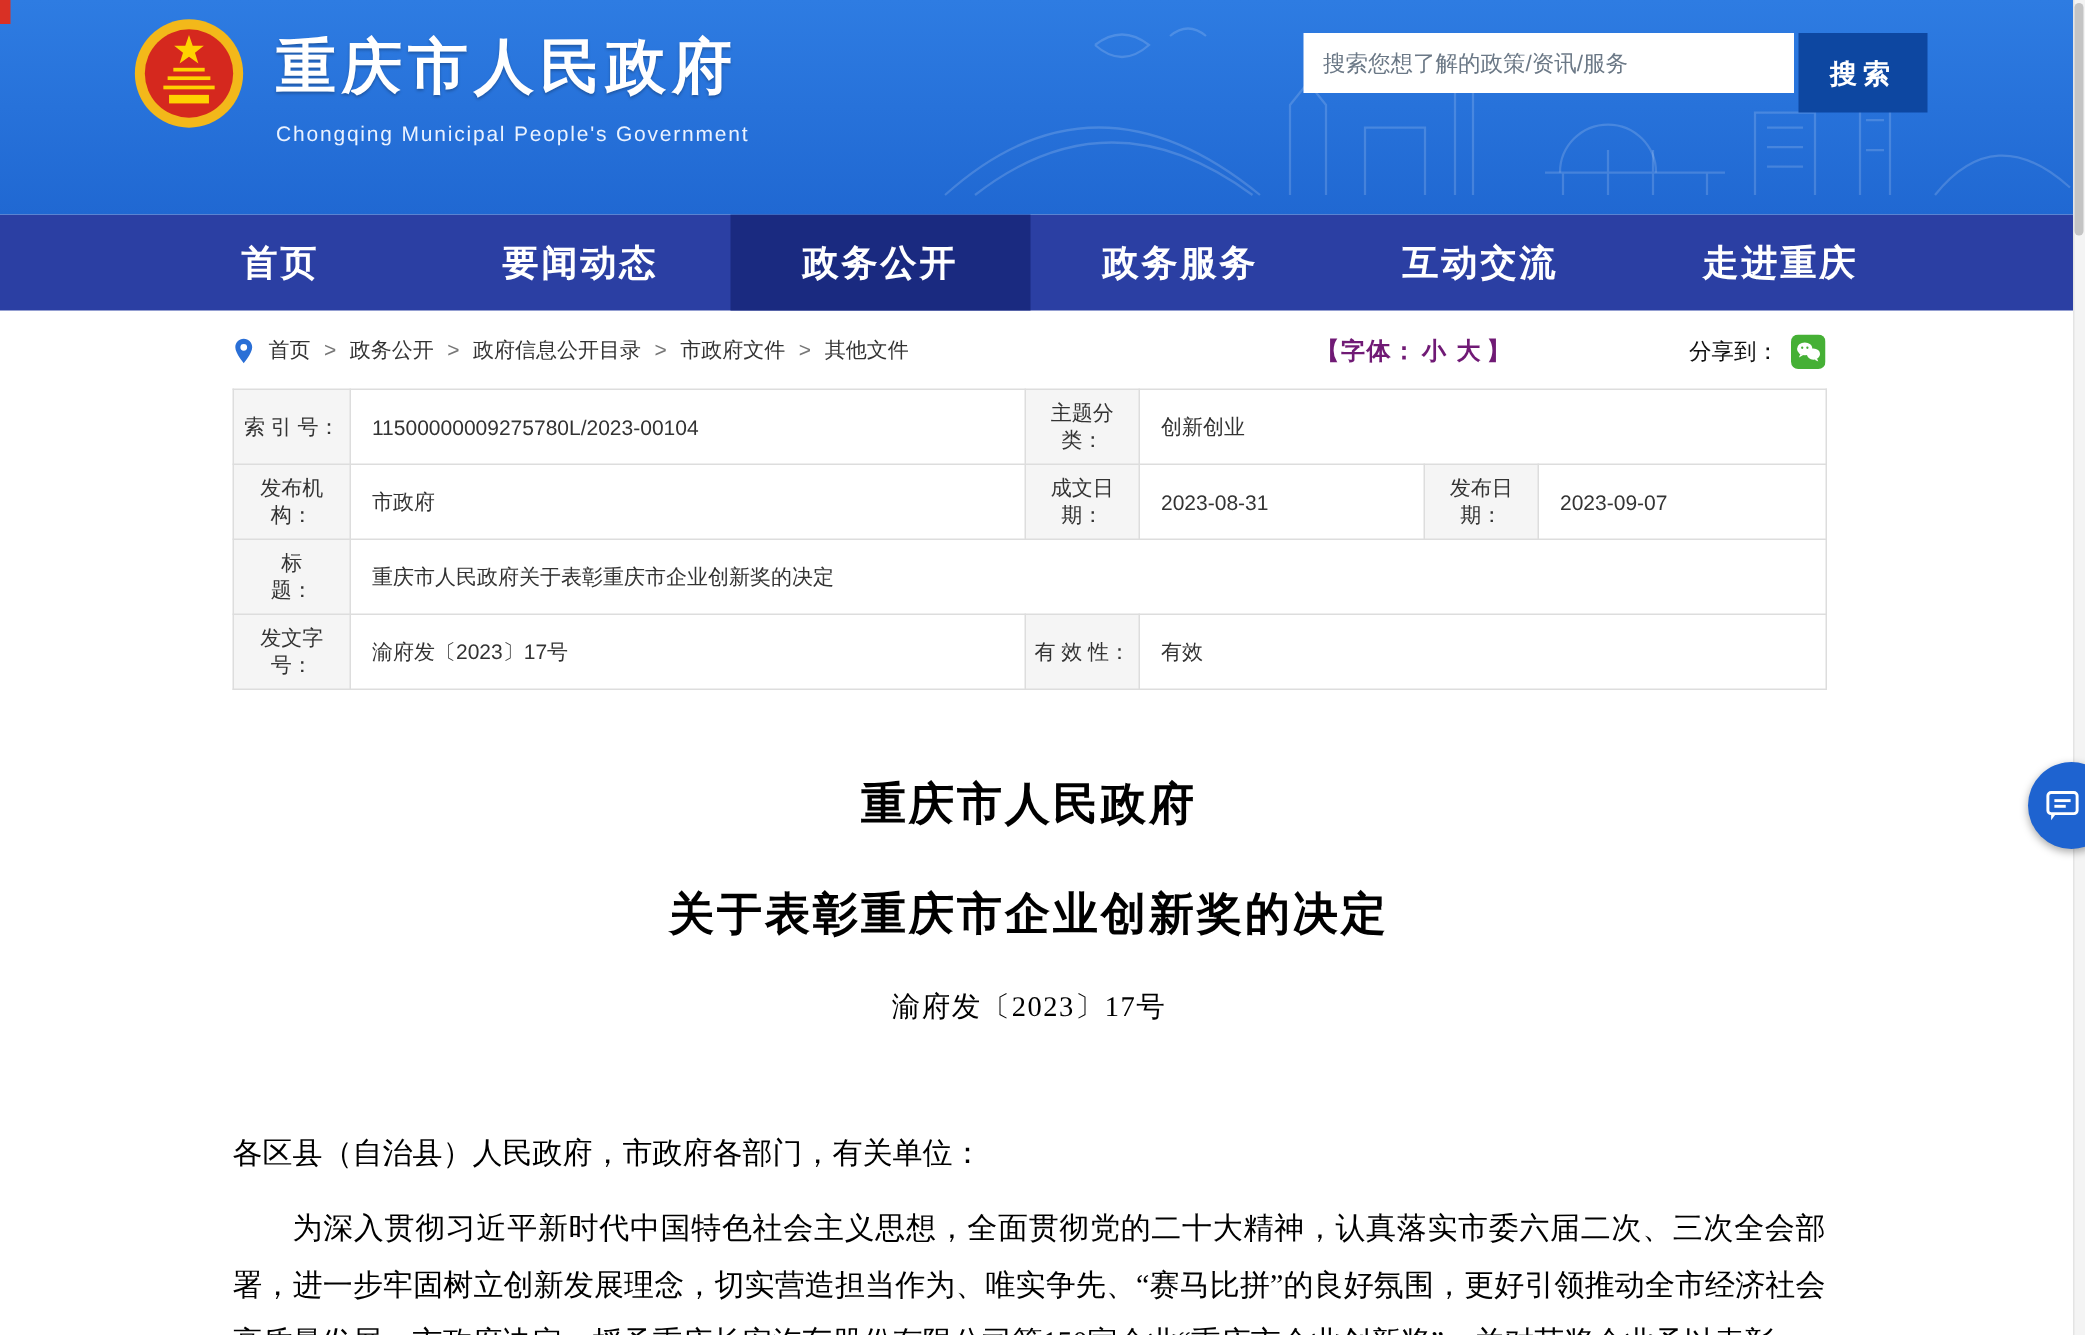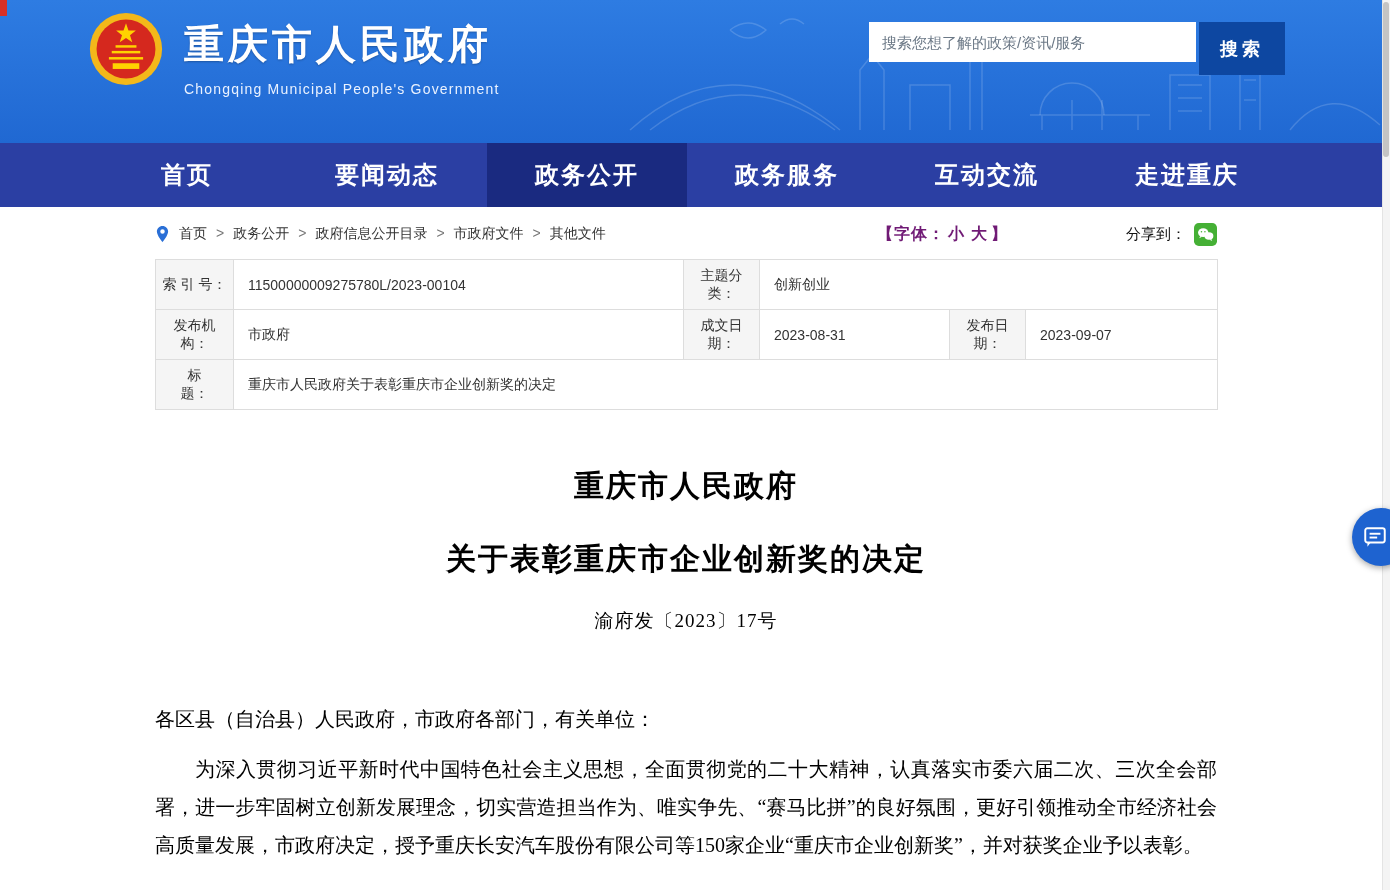--- a/index.html
+++ b/index.html
@@ -175,20 +175,26 @@
         <td class="val">市政府</td>
         <td class="lbl">成文日期：</td>
         <td class="val">2023-08-31</td>
         <td class="lbl">发布日期：</td>
         <td class="val">2023-09-07</td>
       </tr>
       <tr>
         <td class="lbl">标　　题：</td>
         <td class="val" colspan="5">重庆市人民政府关于表彰重庆市企业创新奖的决定</td>
       </tr>
+      <tr>
+        <td class="lbl">发文字号：</td>
+        <td class="val">渝府发〔2023〕17号</td>
+        <td class="lbl">有 效 性：</td>
+        <td class="val" colspan="3">有效</td>
+      </tr>
     </tbody>
   </table>
 
   <div class="article">
     <div class="art-title">重庆市人民政府</div>
     <div class="art-title">关于表彰重庆市企业创新奖的决定</div>
     <div class="art-docno">渝府发〔2023〕17号</div>
     <p class="salutation">各区县（自治县）人民政府，市政府各部门，有关单位：</p>
     <p class="para">为深入贯彻习近平新时代中国特色社会主义思想，全面贯彻党的二十大精神，认真落实市委六届二次、三次全会部署，进一步牢固树立创新发展理念，切实营造担当作为、唯实争先、“赛马比拼”的良好氛围，更好引领推动全市经济社会高质量发展，市政府决定，授予重庆长安汽车股份有限公司等150家企业“重庆市企业创新奖”，并对获奖企业予以表彰。</p>
   </div>

